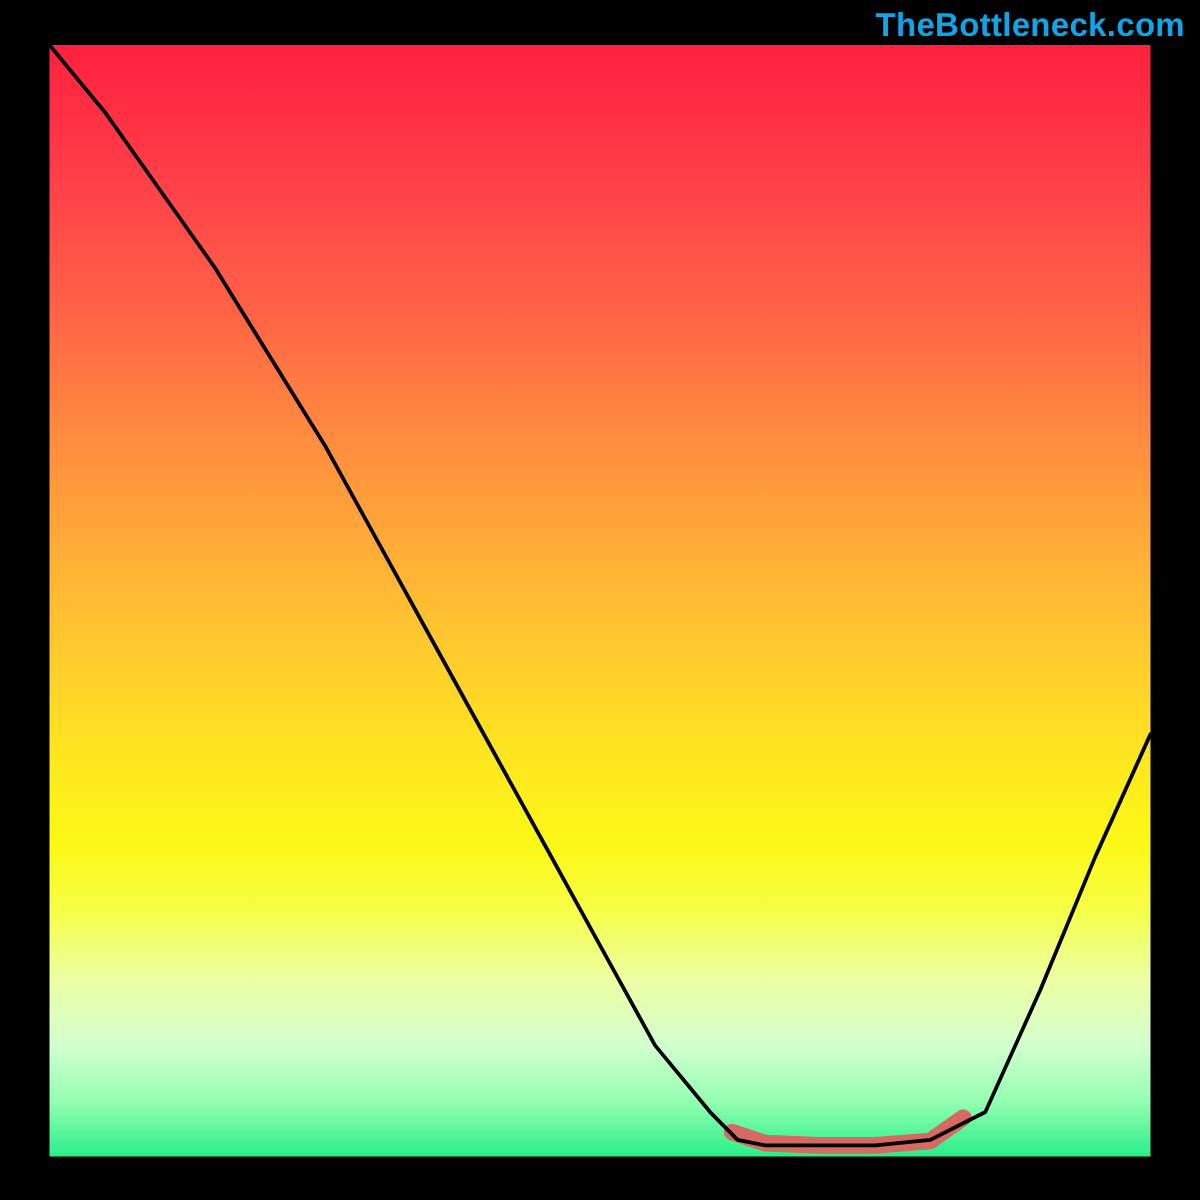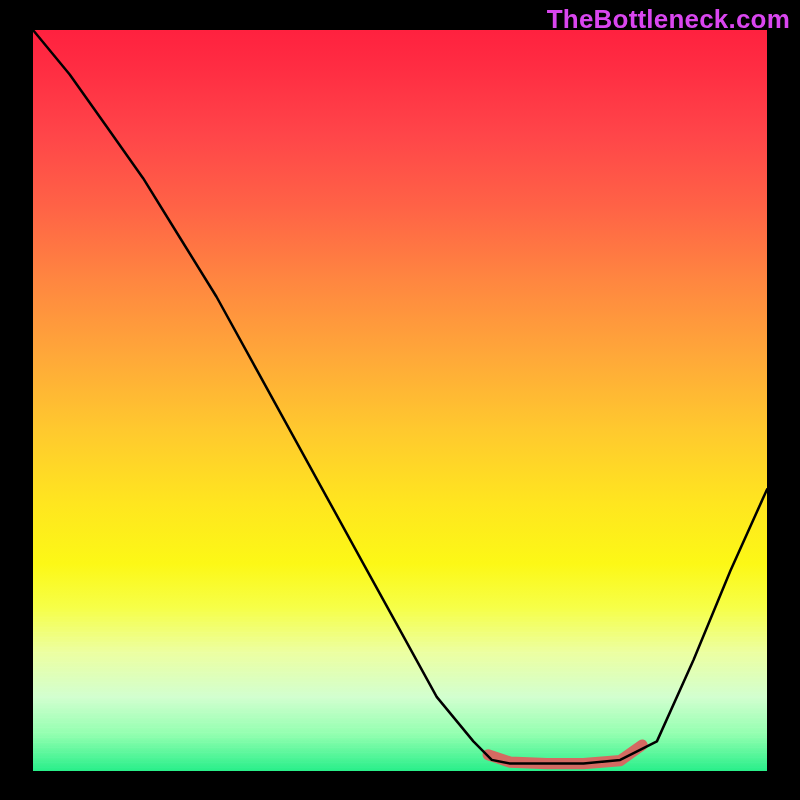--- a/index.html
+++ b/index.html
@@ -8,23 +8,23 @@
     position: relative;
     width: 800px;
     height: 800px;
     background: #000;
   }
   .watermark {
     position: absolute;
     top: 4px;
     right: 10px;
     font-family: Arial, Helvetica, sans-serif;
-    font-size: 26px;
+    font-size: 22px;
     font-weight: 600;
-    color: #d946ef;
+    color: #0ea5e9;
     letter-spacing: 0.2px;
     z-index: 20;
   }
   .plot {
     position: absolute;
     left: 33px;
     top: 30px;
     width: 734px;
     height: 741px;
   }

